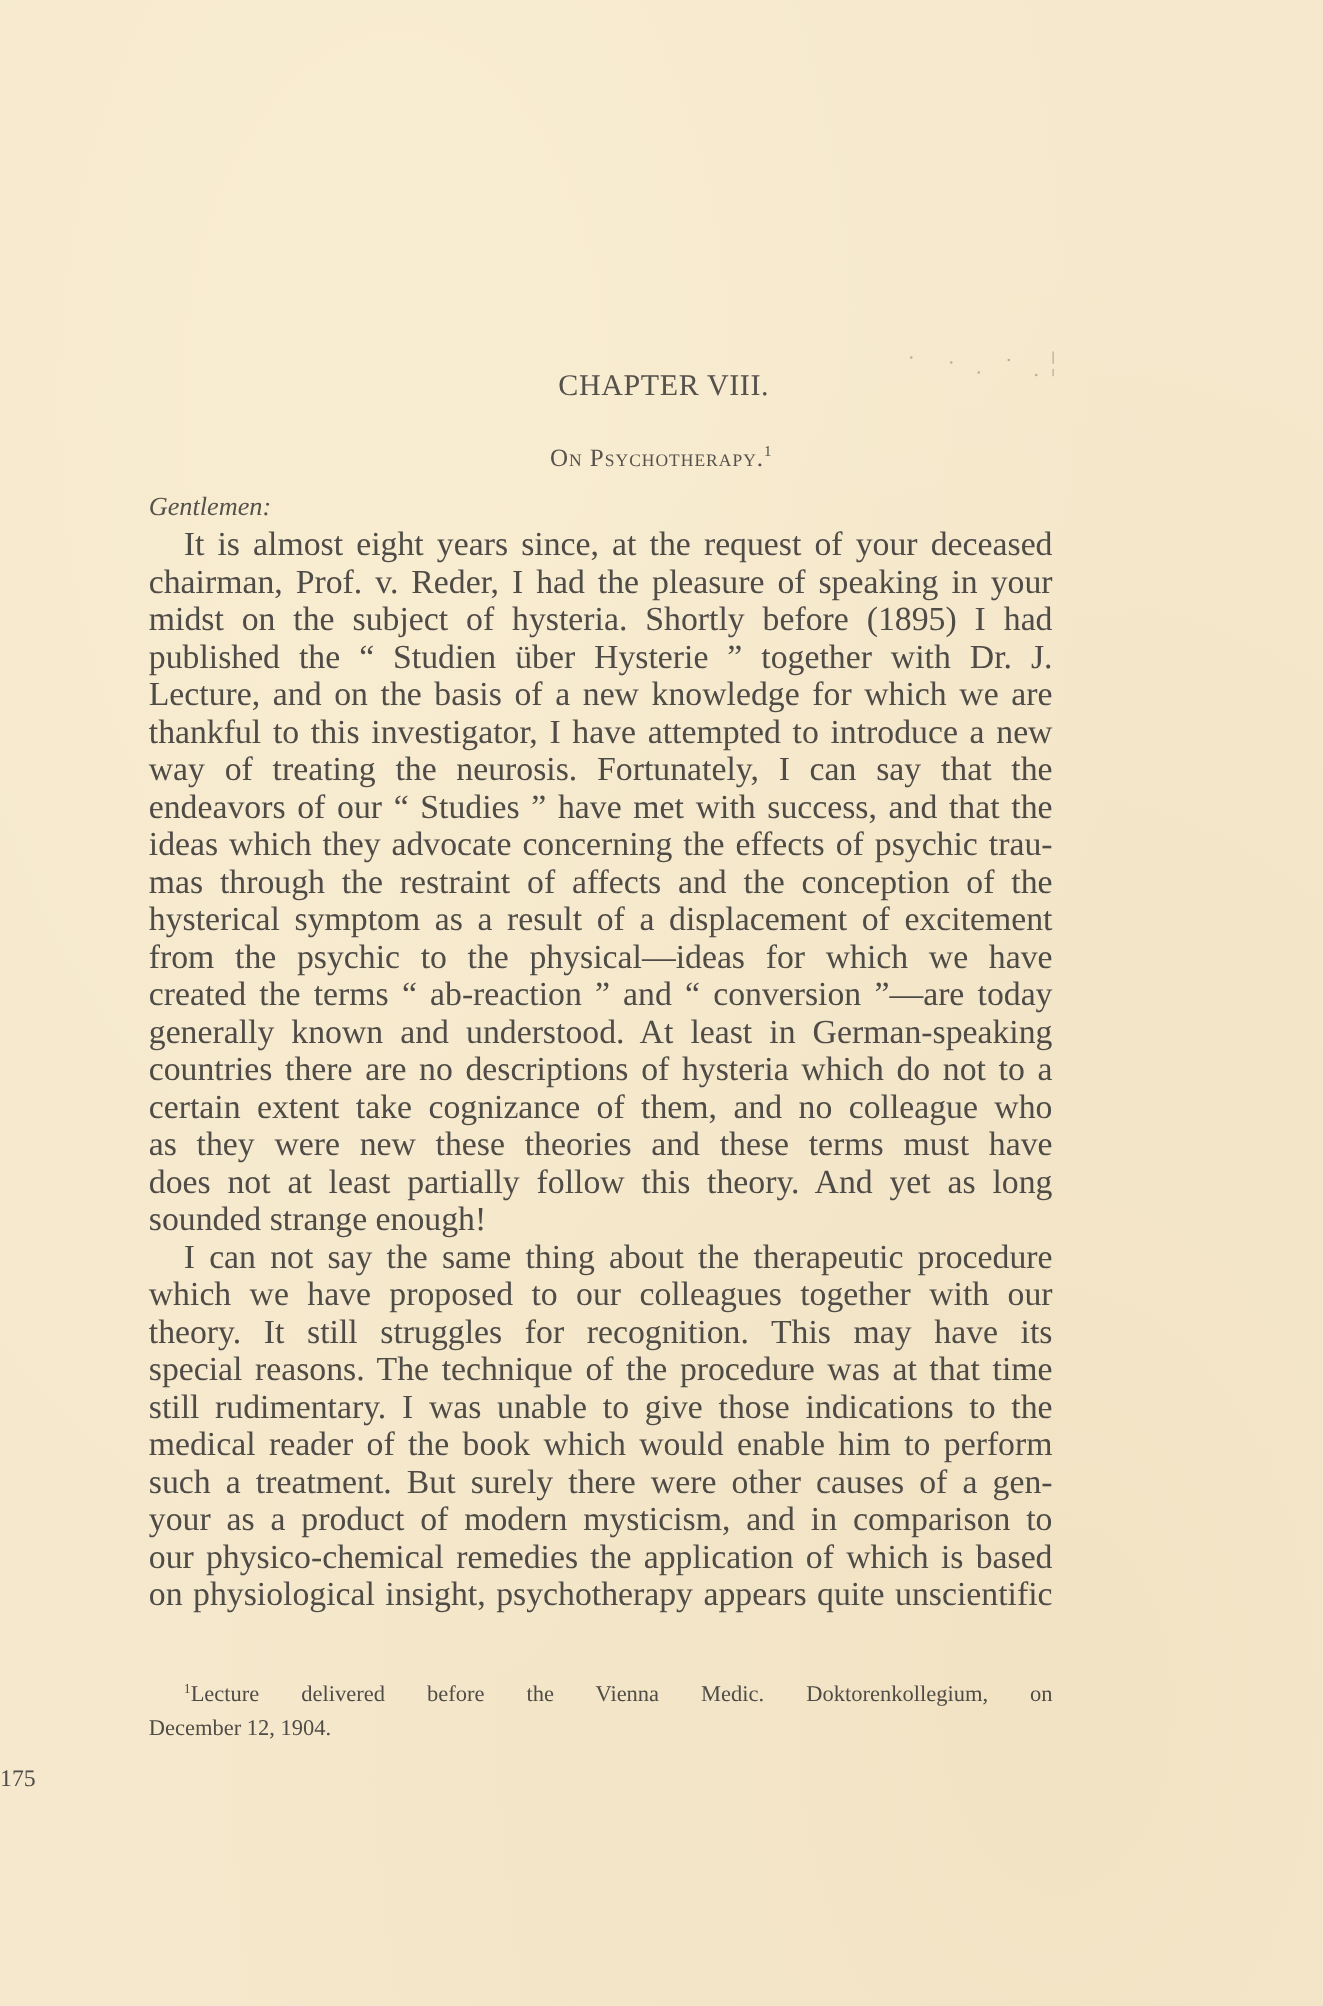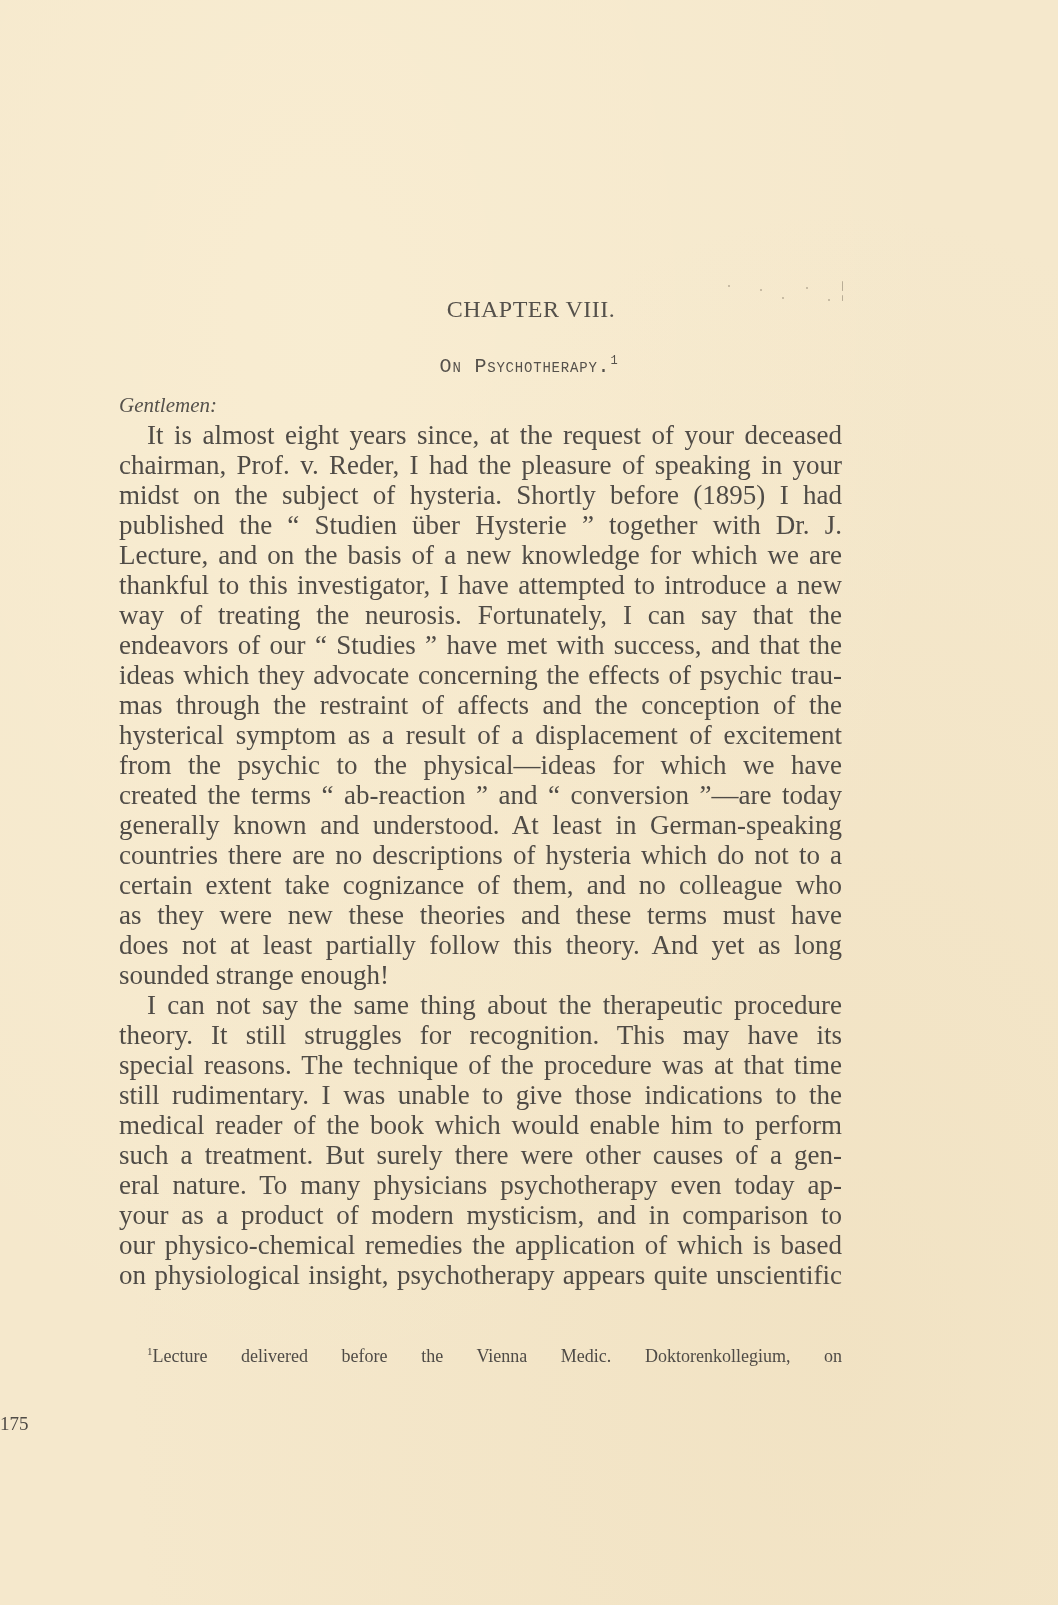--- a/index.html
+++ b/index.html
@@ -39,21 +39,20 @@
     .section-title {
       position: absolute;
       left: 0;
       width: 1058px;
       top: 354px;
       text-align: center;
       font-size: 20px;
       font-variant: small-caps;
       letter-spacing: 0.8px;
       color: #55514b;
-      font-family: Liberation Mono, monospace;
     }
     .section-title sup {
       font-size: 12px;
       vertical-align: 8px;
       font-variant: normal;
     }
     .salutation {
       position: absolute;
       left: 119px;
       top: 393px;
@@ -157,31 +156,32 @@
       <span class="line">created the terms “ ab-reaction ” and “ conversion ”—are today</span>
       <span class="line">generally known and understood.  At least in German-speaking</span>
       <span class="line">countries there are no descriptions of hysteria which do not to a</span>
       <span class="line">certain extent take cognizance of them, and no colleague who</span>
       <span class="line">as they were new these theories and these terms must have</span>
       <span class="line">does not at least partially follow this theory.  And yet as long</span>
       <span class="line last">sounded strange enough!</span>
     </div>
     <div class="paragraph">
       <span class="line indent">I can not say the same thing about the therapeutic procedure</span>
+      <span class="line">which we have proposed to our colleagues together with our</span>
       <span class="line">theory. It still struggles for recognition.  This may have its</span>
       <span class="line">special reasons.  The technique of the procedure was at that time</span>
       <span class="line">still rudimentary.  I was unable to give those indications to the</span>
       <span class="line">medical reader of the book which would enable him to perform</span>
       <span class="line">such a treatment.  But surely there were other causes of a gen-</span>
-      <span class="line">eral nature.  To many physicians psychotherapy even today ap-</span>
       <span class="line">your as a product of modern mysticism, and in comparison to</span>
       <span class="line">our physico-chemical remedies the application of which is based</span>
       <span class="line">on physiological insight, psychotherapy appears quite unscientific</span>
     </div>
   </div>
 
   <div class="footnote">
     <span class="line indent"><sup>1</sup><span>Lecture delivered before the Vienna Medic. Doktorenkollegium, on</span></span>
+    <span class="line last">December 12, 1904.</span>
   </div>
 
   <div class="page-number">175</div>
 
 </div>
 
 </body></html>

